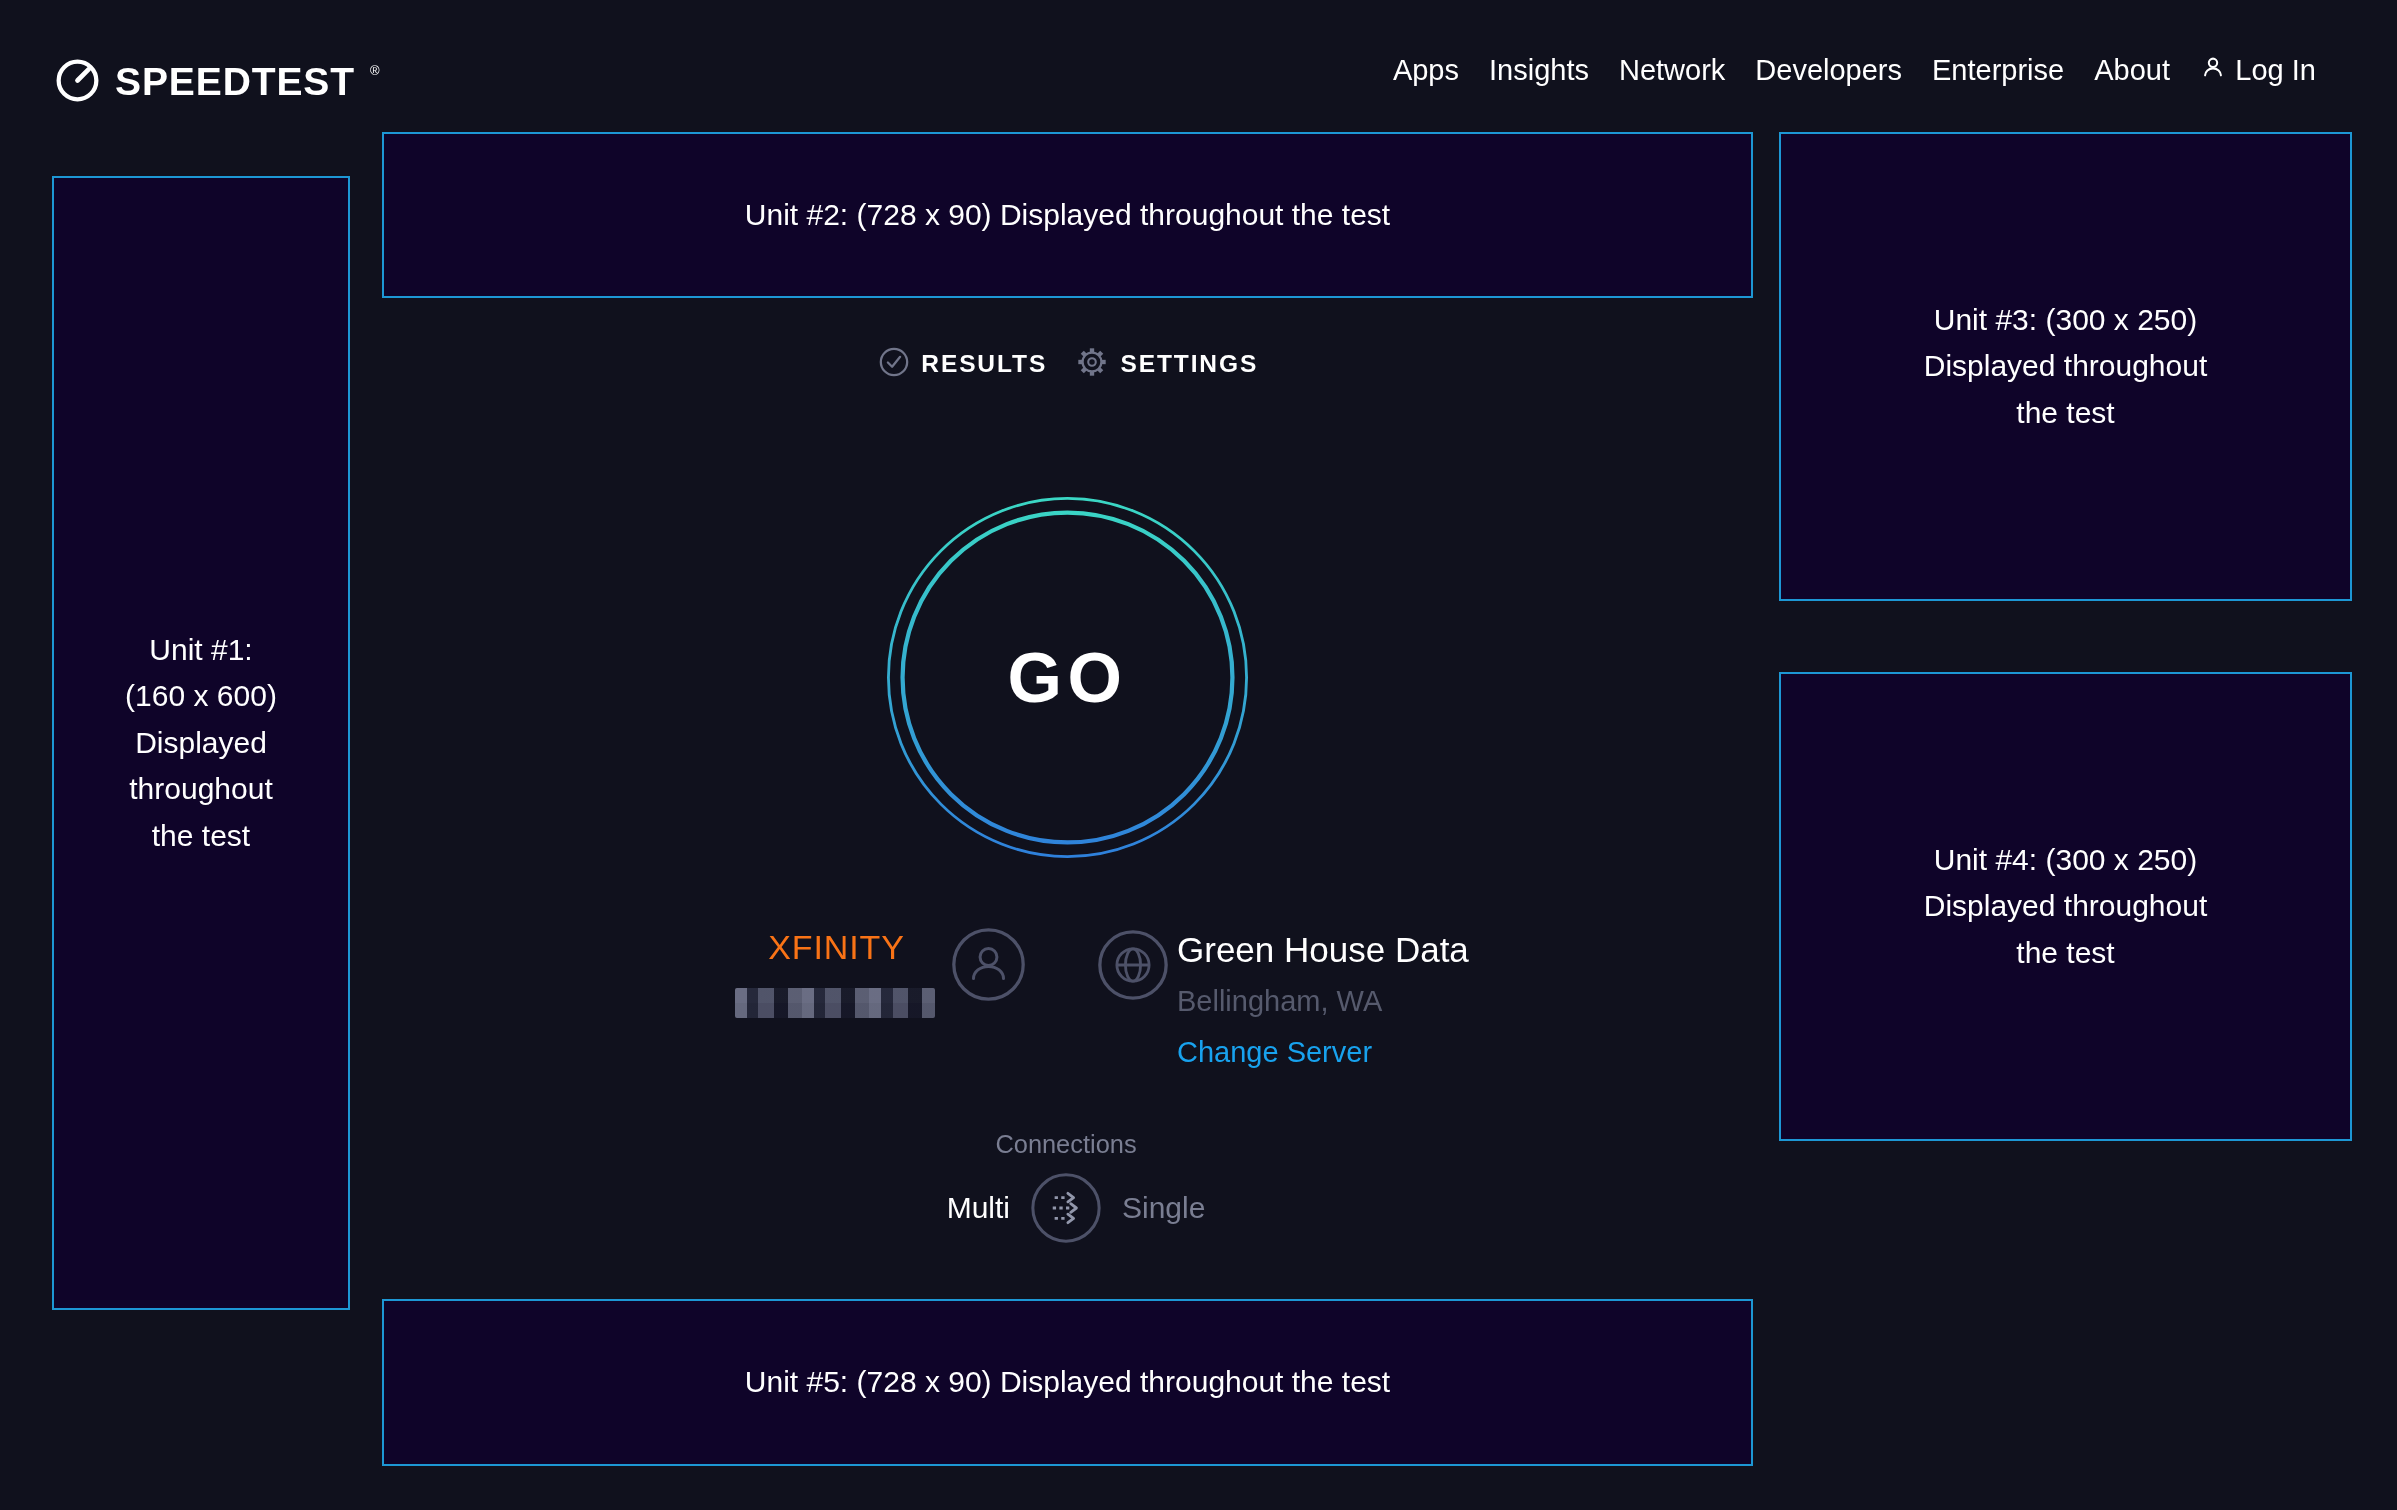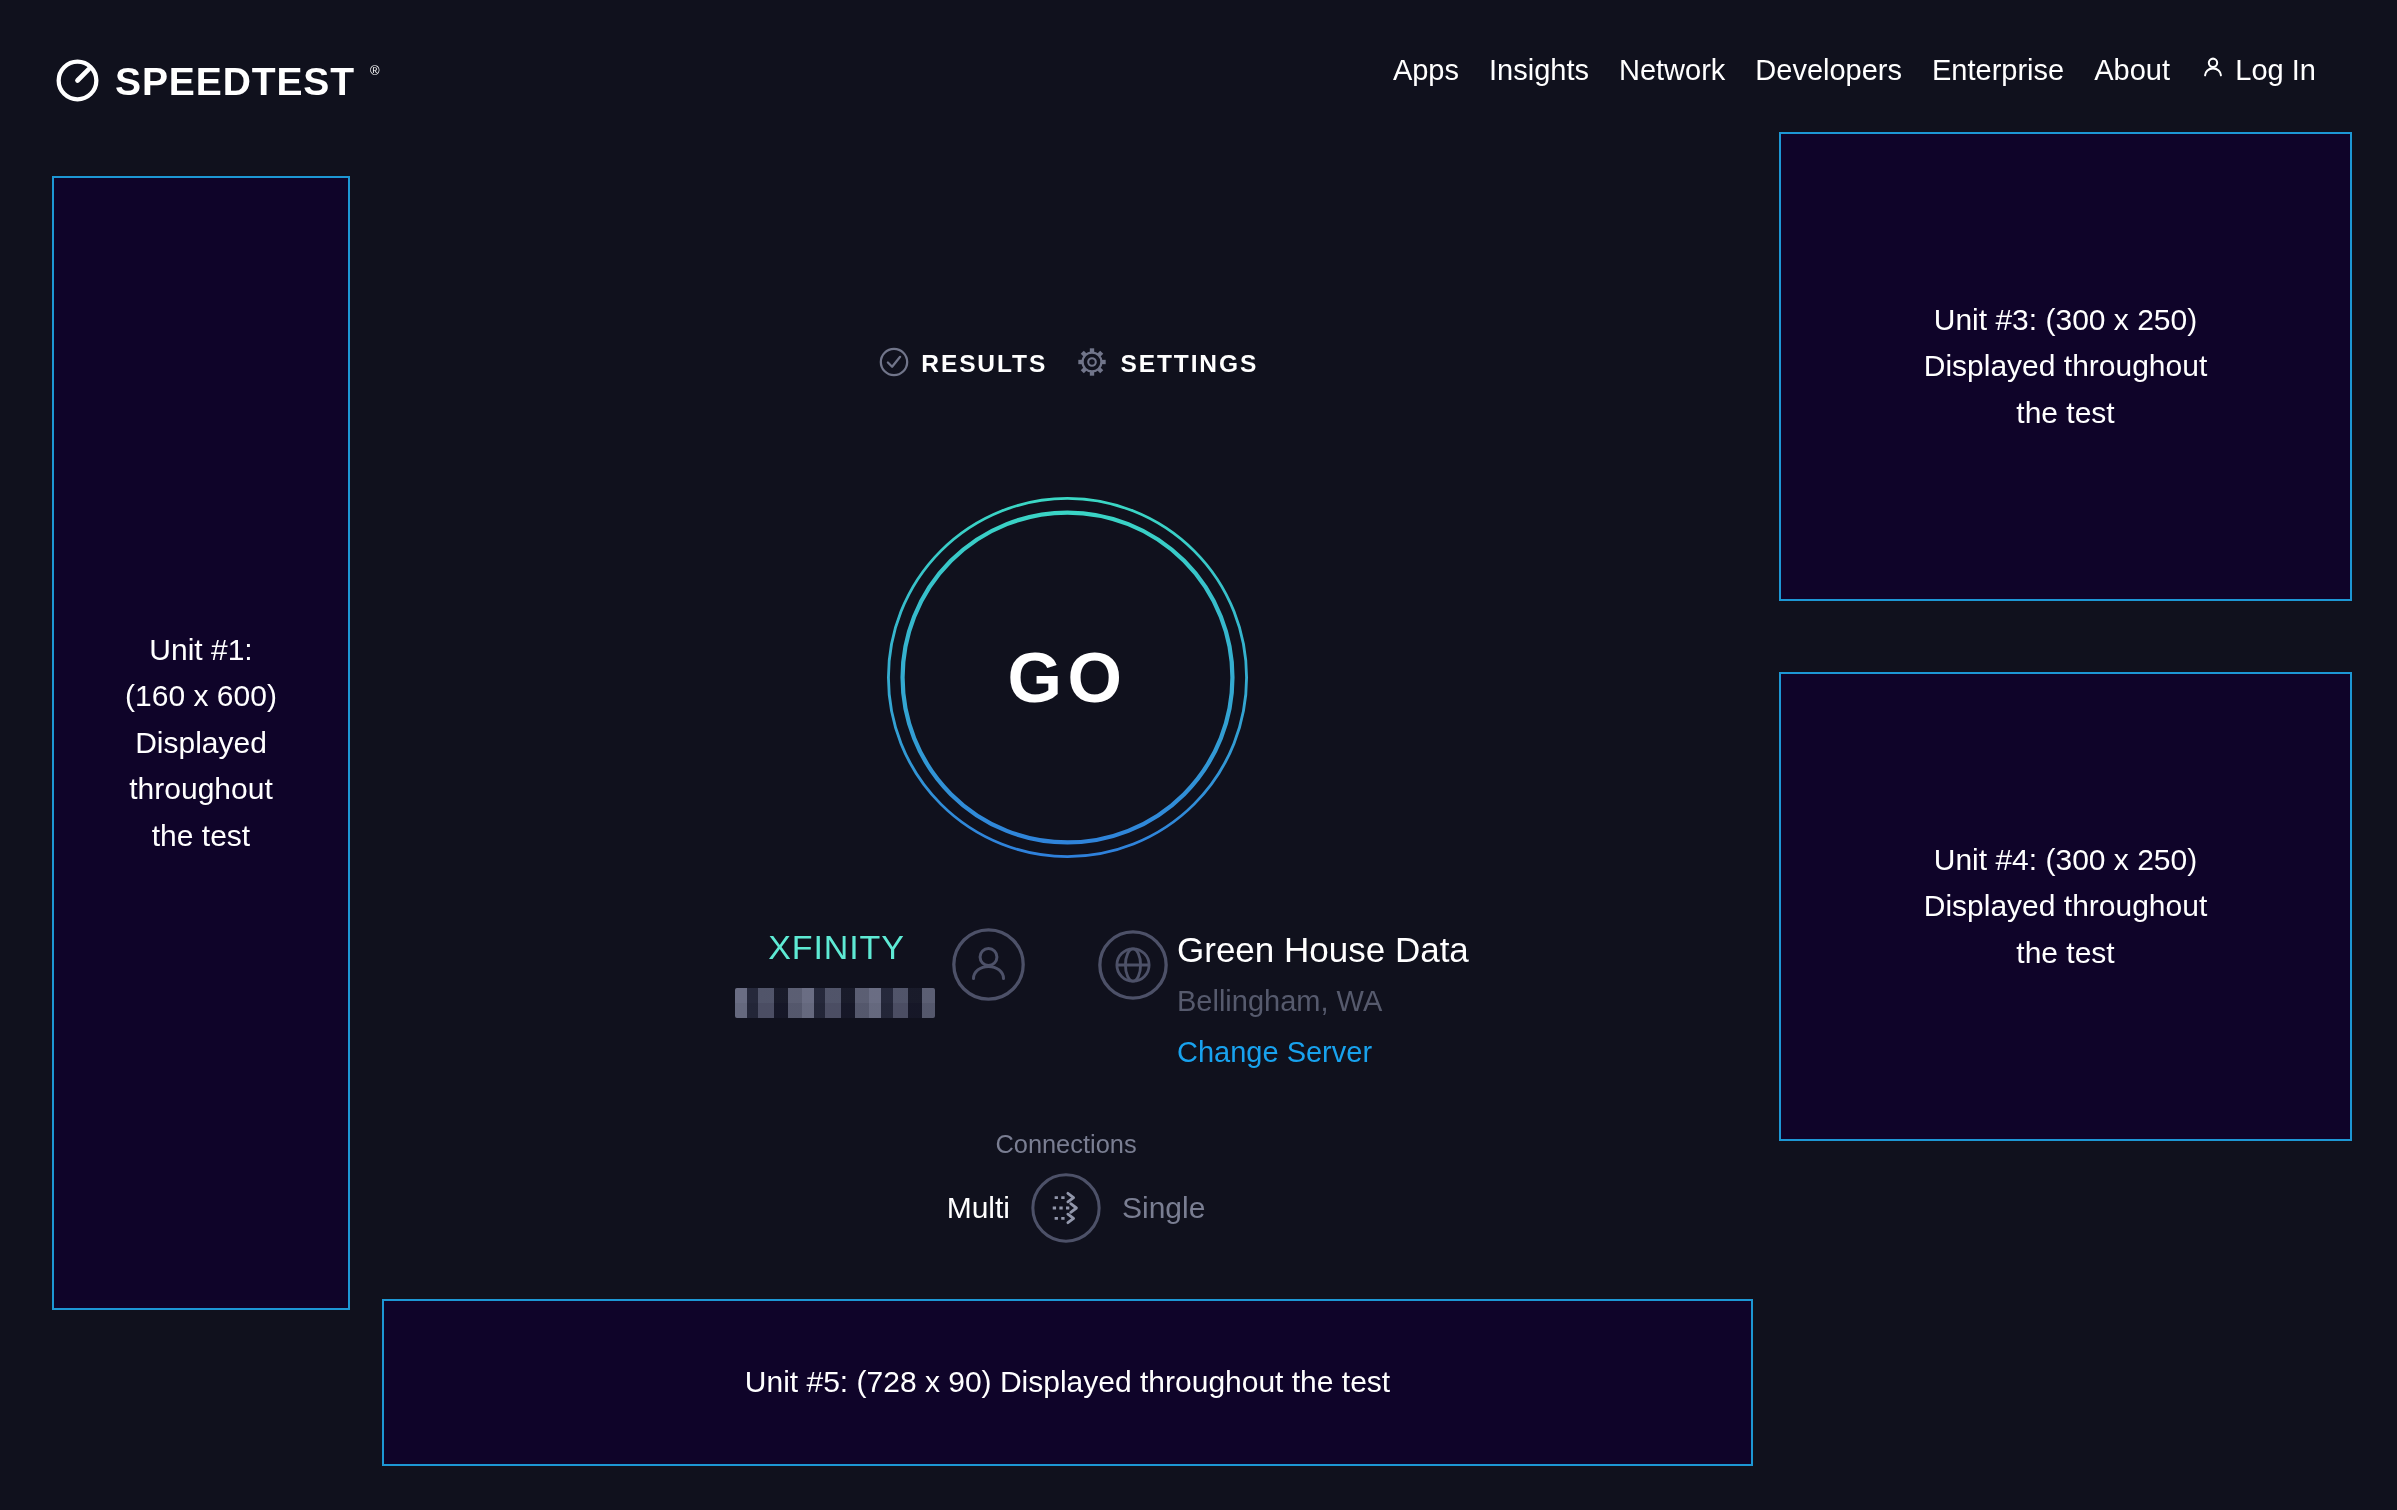--- a/index.html
+++ b/index.html
@@ -35,21 +35,21 @@
   
   .go-wrap { position:absolute; left:879px; top:489px; width:377px; height:377px; cursor:pointer; }
   .go-wrap svg { position:absolute; left:0; top:0; }
   .go-label {
     position:absolute; left:0; top:0; width:100%; height:100%;
     display:flex; align-items:center; justify-content:center;
     font-size:70px; font-weight:700; letter-spacing:5.6px; color:#fff;
   }
   
   .isp-name { position:absolute; left:735px; top:928px; width:203px; text-align:center;
-              font-size:34px; font-weight:500; letter-spacing:0.9px; color:#5eead4; }
+              font-size:34px; font-weight:500; letter-spacing:0.9px; color:#f97316; }
   .redacted {
     position:absolute; left:735px; top:988px; width:200px; height:30px; border-radius:1.9px;
     background:
       repeating-linear-gradient(90deg, rgba(128,132,156,.85) 0 12.2px, rgba(40,43,62,.9) 12.2px 23.5px,
         rgba(98,102,126,.8) 23.5px 39px, rgba(24,26,42,.9) 39px 53px, rgba(112,116,140,.8) 53px 67px),
       repeating-linear-gradient(0deg, rgba(16,17,29,.55) 0 15px, rgba(150,153,175,.25) 15px 30px);
     opacity:.9;
   }
   .isp-icon  { position:absolute; left:951px; top:927px; }
   .globe-icon{ position:absolute; left:1097px; top:929px; }
@@ -96,20 +96,21 @@
       </span>
       <span>Log In</span>
     </span>
   </div>
 
   <div class="ad ad-1">Unit #1:
 (160 x 600)
 Displayed
 throughout
 the test</div>
+  <div class="ad ad-2">Unit #2: (728 x 90) Displayed throughout the test</div>
   <div class="ad ad-3">Unit #3: (300 x 250)
 Displayed throughout
 the test</div>
   <div class="ad ad-4">Unit #4: (300 x 250)
 Displayed throughout
 the test</div>
   <div class="ad ad-5">Unit #5: (728 x 90) Displayed throughout the test</div>
 
   <div class="tabs">
     <div class="tab">

